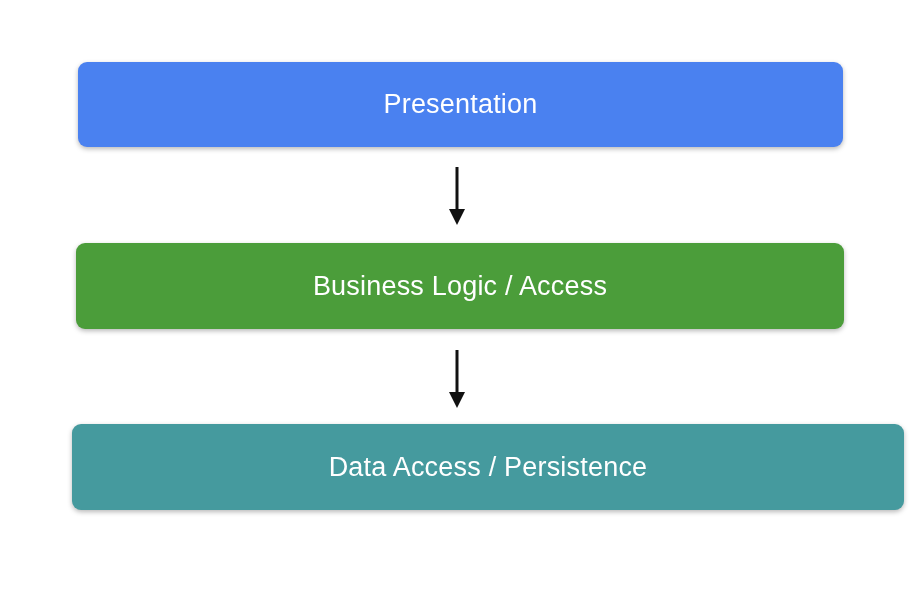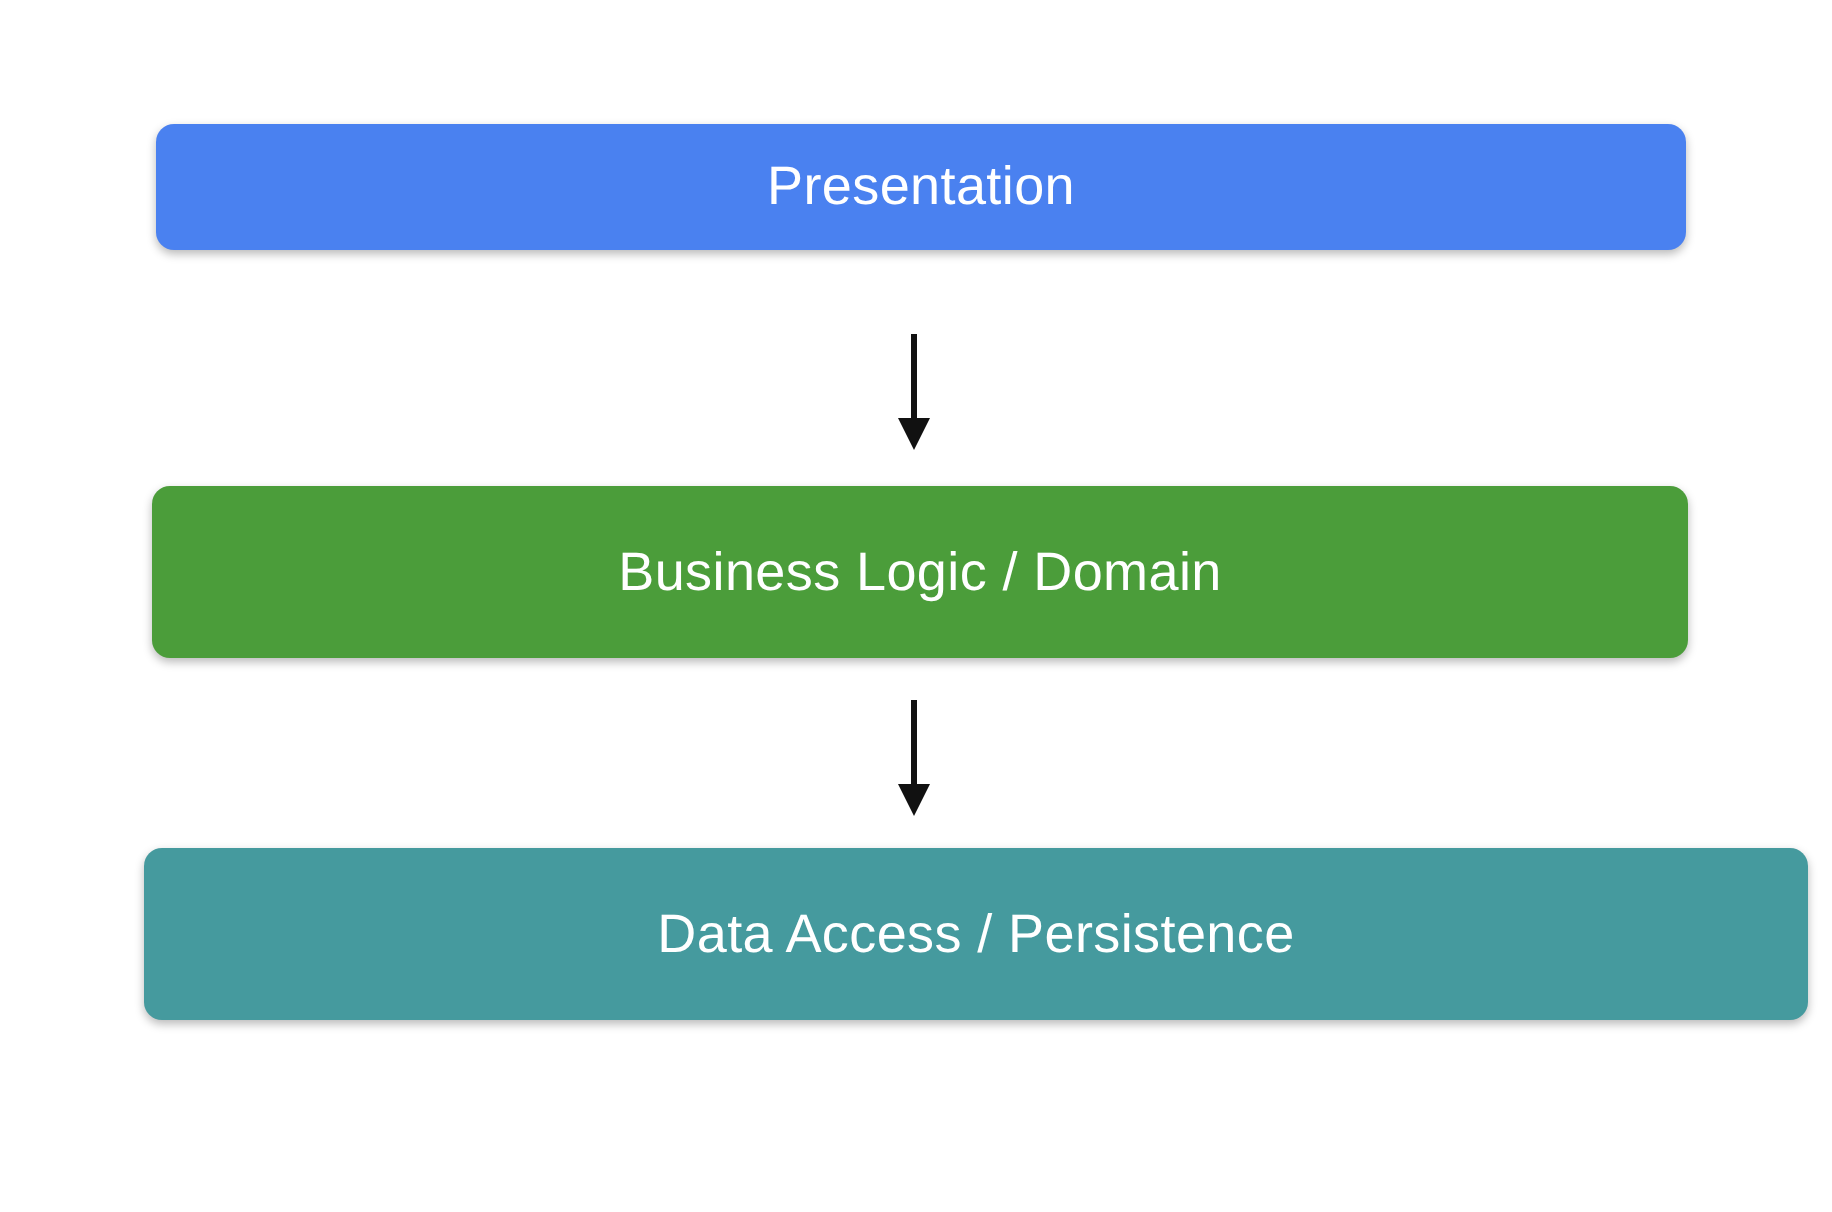--- a/index.html
+++ b/index.html
@@ -23,21 +23,21 @@
     border-radius: 9px;
     box-shadow: 0 2px 5px rgba(0,0,0,0.28);
   }
   .layer-label {
     color: #ffffff;
     font-size: 27px;
     font-weight: 400;
     letter-spacing: 0.2px;
     white-space: nowrap;
   }
-  .box-presentation { left: 78px; top: 62px; width: 765px; height: 63px; }
+  .box-presentation { left: 78px; top: 62px; width: 765px; height: 85px; }
   .box-business     { left: 76px; top: 243px; width: 768px; height: 86px; }
   .box-data         { left: 72px; top: 424px; width: 832px; height: 86px; }
   .down-arrow {
     position: absolute;
     width: 24px;
     height: 60px;
     color: #111111;
   }
   .arrow-1 { left: 445px; top: 166px; }
   .arrow-2 { left: 445px; top: 349px; }
@@ -50,21 +50,21 @@
   <div class="layer-box box-presentation" style="background: rgb(74, 129, 240);">
     <span class="layer-label" style="color: rgb(255, 255, 255);">Presentation</span>
   </div>
 
   <svg class="down-arrow arrow-1" viewBox="0 0 24 60" style="color: rgb(17, 17, 17);">
     <line x1="12" y1="1" x2="12" y2="44" stroke="currentColor" stroke-width="3"></line>
     <polygon points="4,43 20,43 12,59" fill="currentColor"></polygon>
   </svg>
 
   <div class="layer-box box-business" style="background: rgb(75, 157, 58);">
-    <span class="layer-label" style="color: rgb(255, 255, 255);">Business Logic / Domain</span>
+    <span class="layer-label" style="color: rgb(255, 255, 255);">Business Logic / Access</span>
   </div>
 
   <svg class="down-arrow arrow-2" viewBox="0 0 24 60" style="color: rgb(17, 17, 17);">
     <line x1="12" y1="1" x2="12" y2="44" stroke="currentColor" stroke-width="3"></line>
     <polygon points="4,43 20,43 12,59" fill="currentColor"></polygon>
   </svg>
 
   <div class="layer-box box-data" style="background: rgb(69, 154, 158);">
     <span class="layer-label" style="color: rgb(255, 255, 255);">Data Access / Persistence</span>
   </div>

